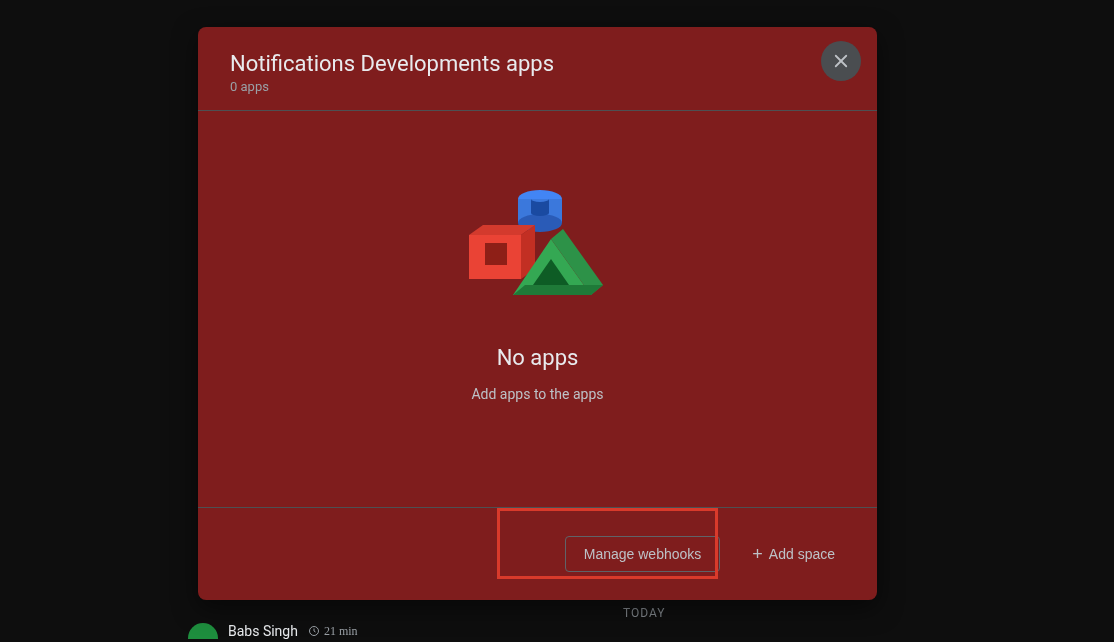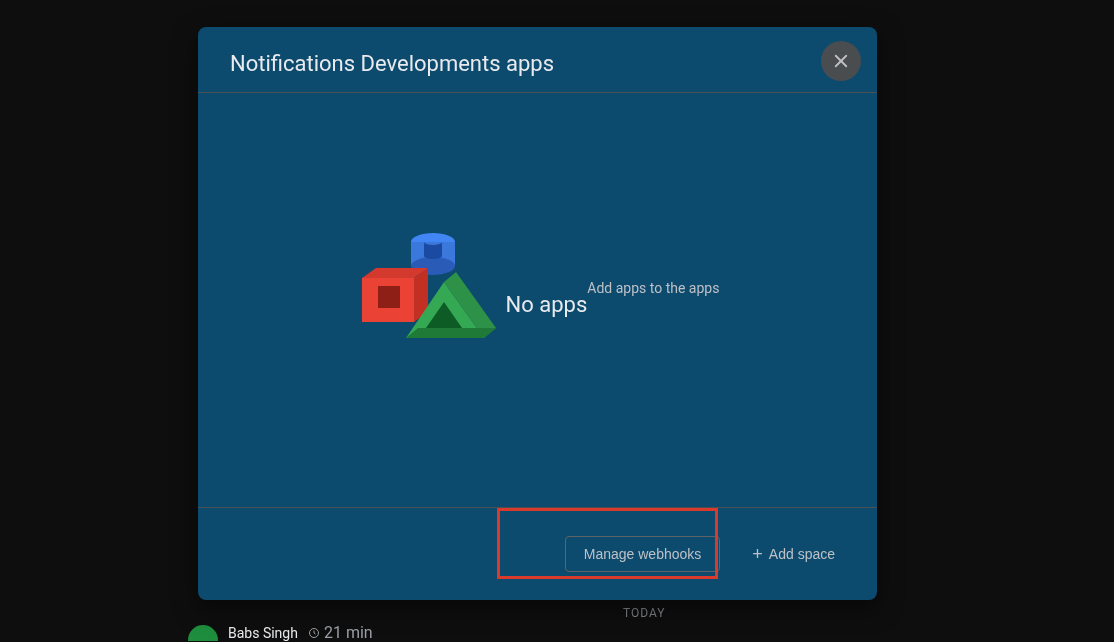--- a/index.html
+++ b/index.html
@@ -15,21 +15,21 @@
       color: #e4e4e4;
       position: relative;
       overflow: hidden;
     }
     .dialog {
       position: absolute;
       top: 27px;
       left: 198px;
       width: 679px;
       height: 573px;
-      background: #0c4a6e;
+      background: #7f1d1d;
       border-radius: 8px;
       box-shadow: 0 8px 24px rgba(0,0,0,0.5);
       display: flex;
       flex-direction: column;
     }
     .dialog-header {
       padding: 24px 32px 16px 32px;
       position: relative;
       border-bottom: 1px solid #4d5053;
     }
@@ -56,21 +56,21 @@
       justify-content: center;
       cursor: pointer;
     }
     .close-btn svg {
       width: 18px;
       height: 18px;
     }
     .dialog-body {
       flex: 1;
       display: flex;
-      flex-direction: row;
+      flex-direction: column;
       align-items: center;
       justify-content: center;
     }
     .illustration {
       width: 150px;
       height: 120px;
       position: relative;
       margin-bottom: 20px;
     }
     .empty-title {
@@ -141,25 +141,26 @@
       background: #1e8e3e;
       border-top-left-radius: 15px;
       border-top-right-radius: 15px;
     }
     .back-name {
       font-size: 14px;
       font-weight: 400;
       color: #e8eaed;
     }
     .back-time {
-      font-size: 16px;
+      font-size: 12px;
       color: #9aa0a6;
       display: flex;
       align-items: center;
       gap: 4px;
+      font-family: Liberation Serif, serif;
     }
     .plus-icon {
       font-size: 18px;
       line-height: 1;
     }
   </style>
 </head>
 <body>
 
 <div class="back-today">TODAY</div>
@@ -171,20 +172,21 @@
         <circle cx="12" cy="12" r="9"></circle>
         <polyline points="12 7 12 12 15 14"></polyline>
       </svg>
     <span>21 min</span>
   </span>
 </div>
 
 <div class="dialog">
   <div class="dialog-header">
     <div class="dialog-title">Notifications Developments apps</div>
+    <div class="dialog-subtitle">0 apps</div>
     <div class="close-btn">
       <svg viewBox="0 0 24 24" fill="none" stroke="#bdc1c6" stroke-width="2.4" stroke-linecap="round">
         <line x1="5" y1="5" x2="19" y2="19"></line>
         <line x1="19" y1="5" x2="5" y2="19"></line>
       </svg>
     </div>
   </div>
 
   <div class="dialog-body">
     <div class="illustration">

